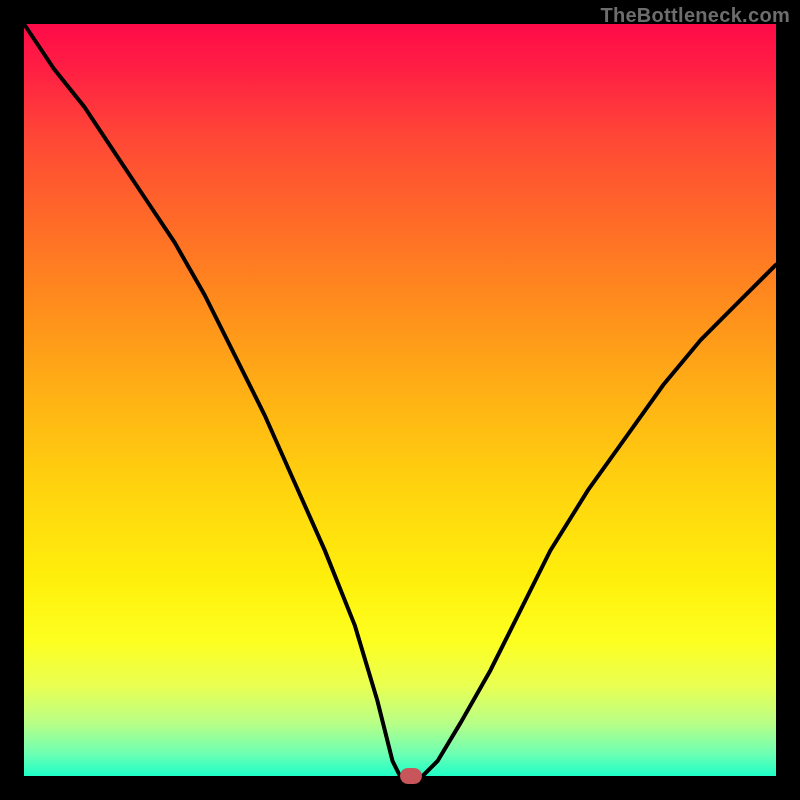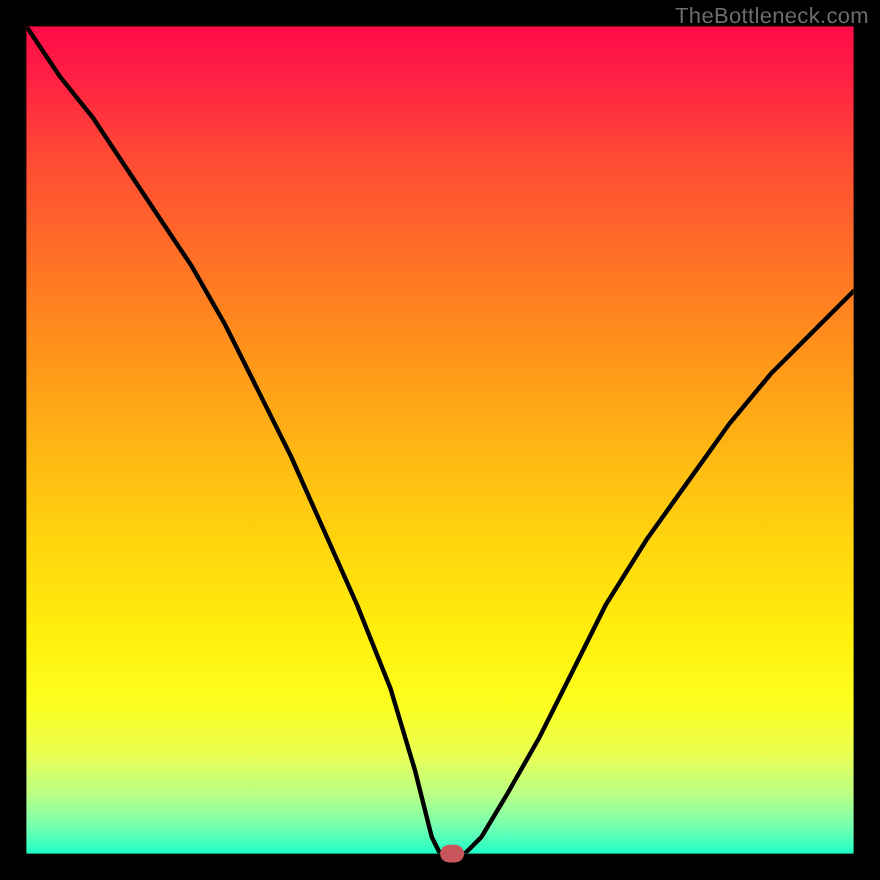--- a/index.html
+++ b/index.html
@@ -52,21 +52,21 @@
     background: #c7555a;
     border-radius: 8px;
     transform: translate(-50%, -50%);
   }
   .watermark {
     position: absolute;
     top: 4px;
     right: 10px;
     font-family: Arial, Helvetica, sans-serif;
     font-size: 20px;
-    font-weight: normal;
+    font-weight: bold;
     color: #6d6d6d;
     letter-spacing: 0.3px;
     user-select: none;
   }
 </style>
 </head>
 <body>
 
 <div class="frame">
 

